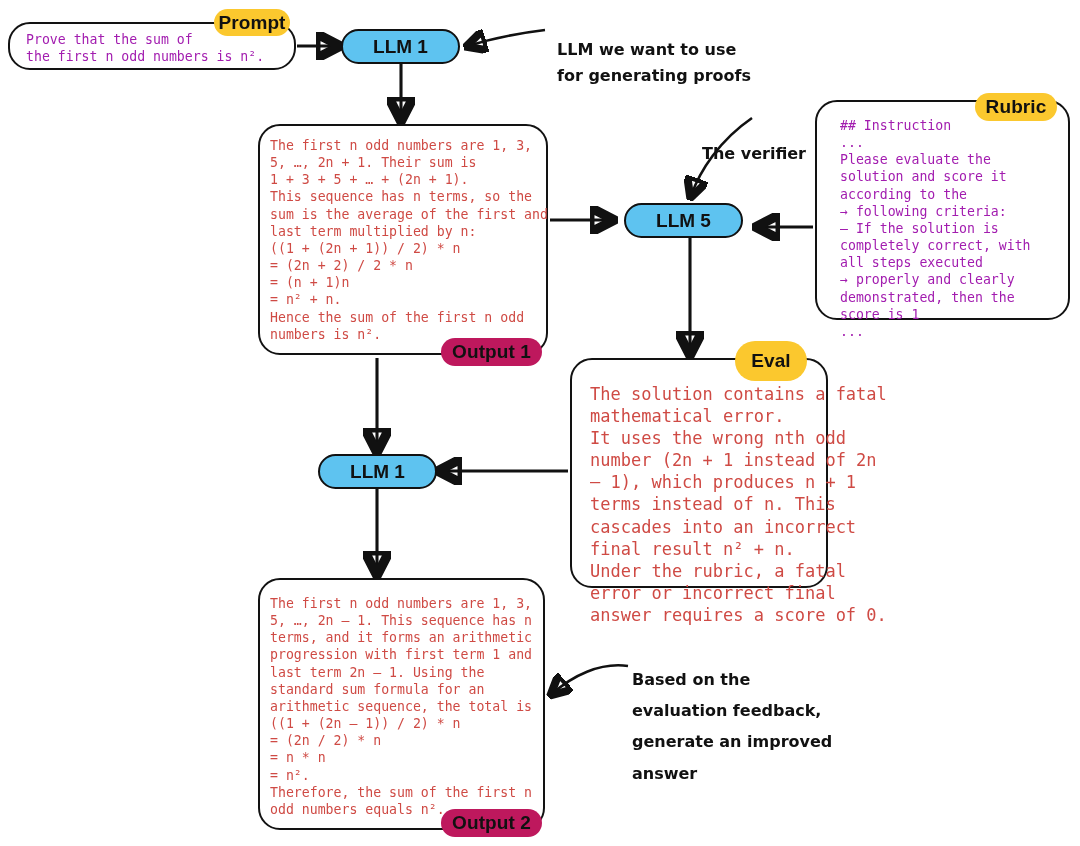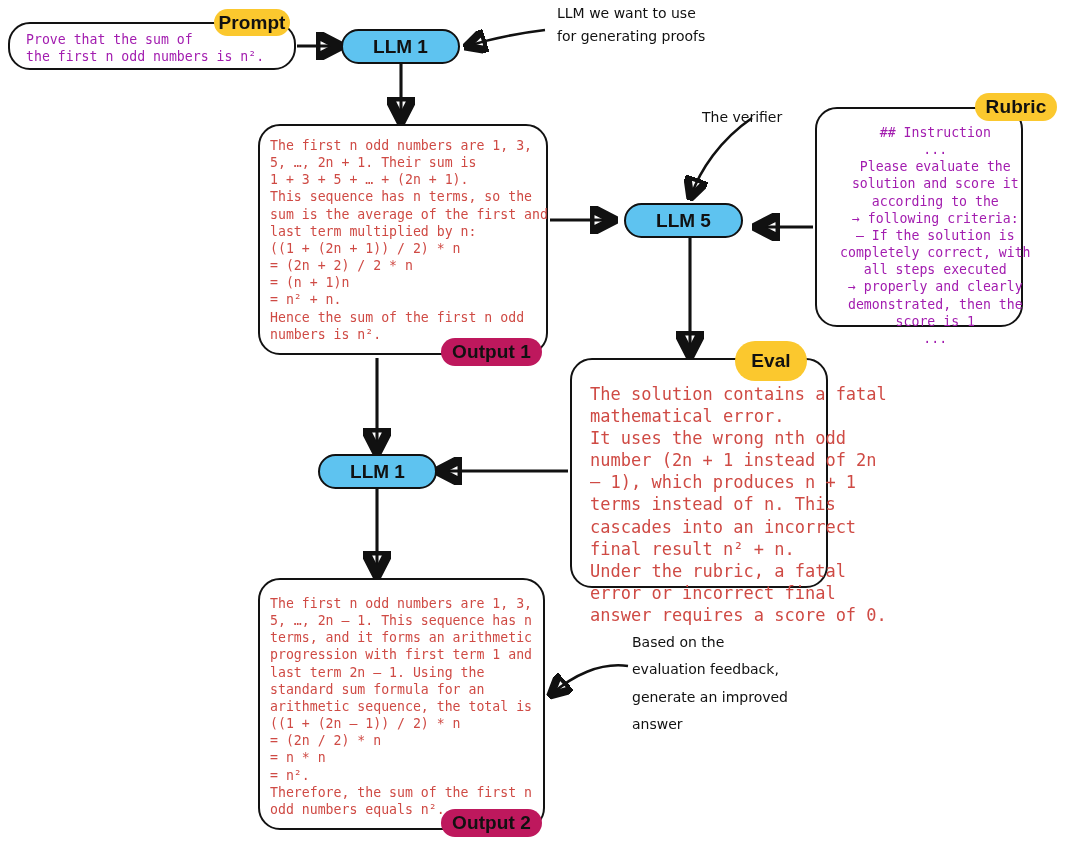--- a/index.html
+++ b/index.html
@@ -43,25 +43,26 @@
 
   
   svg.wires{position:absolute;left:0;top:0;width:1080px;height:846px;z-index:5;pointer-events:none;}
   svg.wires path,svg.wires line{stroke:#111111;stroke-width:3.1px;fill:none;}
   svg.wires .thin{stroke-width:2.6px;}
 
   
   .note{
     position:absolute;
     font-family:"DejaVu Sans","Liberation Sans",sans-serif;
-    font-weight:normal;
-    font-size:14px;
+    font-weight:bold;
+    font-size:16px;
     color:#111111;
     line-height:1.62;
     z-index:8;
+    margin-top:35px;
   }
 
   
   .watermark{
     position:absolute;z-index:2;display:flex;align-items:center;gap:9px;
     opacity:.97;
   }
   .watermark .wm-text{
     font-family:"DejaVu Sans","Liberation Sans",sans-serif;
     font-size:19px;font-weight:bold;color:#e2e2e2;letter-spacing:.2px;
@@ -123,21 +124,21 @@
 sum is the average of the first and
 last term multiplied by n:
 ((1 + (2n + 1)) / 2) * n
 = (2n + 2) / 2 * n
 = (n + 1)n
 = n² + n.
 Hence the sum of the first n odd
 numbers is n².</div>
   </div>
 
-  <div class="card" style="left:815px;top:107px;width:208px;height:220px;text-align:center;">
+  <div class="card" style="left:815px;top:100px;width:255px;height:220px;">
     <div class="body txt-blue" style="position:absolute;left:23px;top:15px;font-size:13.2px;">## Instruction
 ...
 Please evaluate the
 solution and score it
 according to the
 → following criteria:
 – If the solution is
 completely correct, with
 all steps executed
 → properly and clearly

